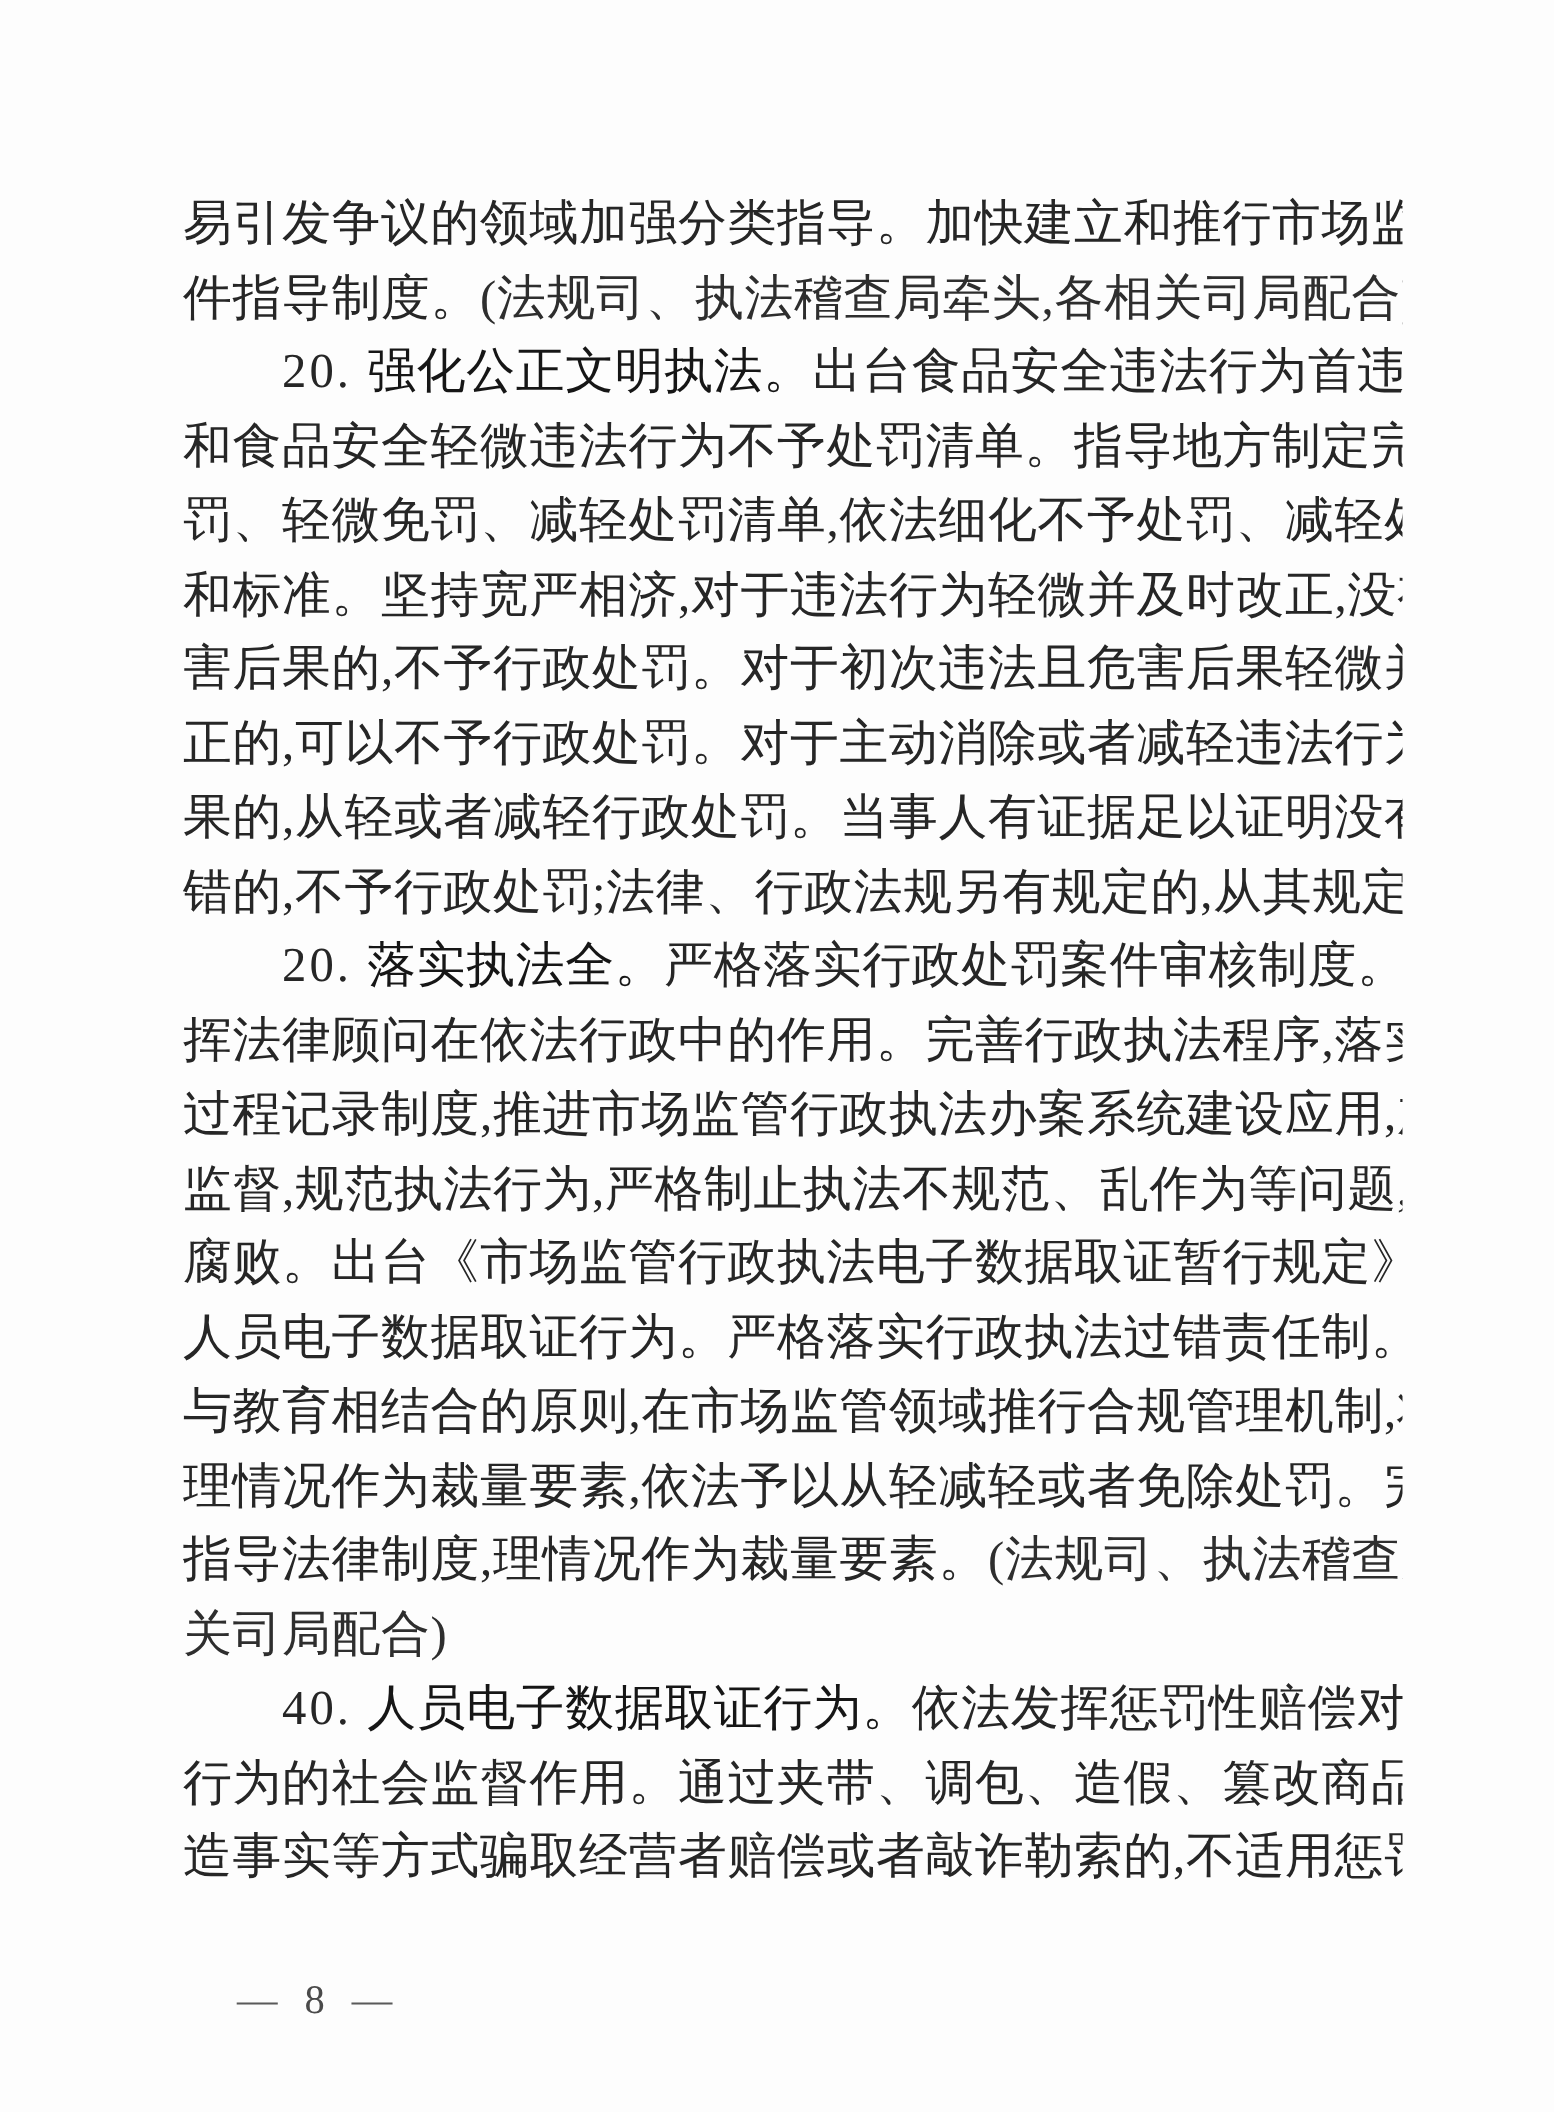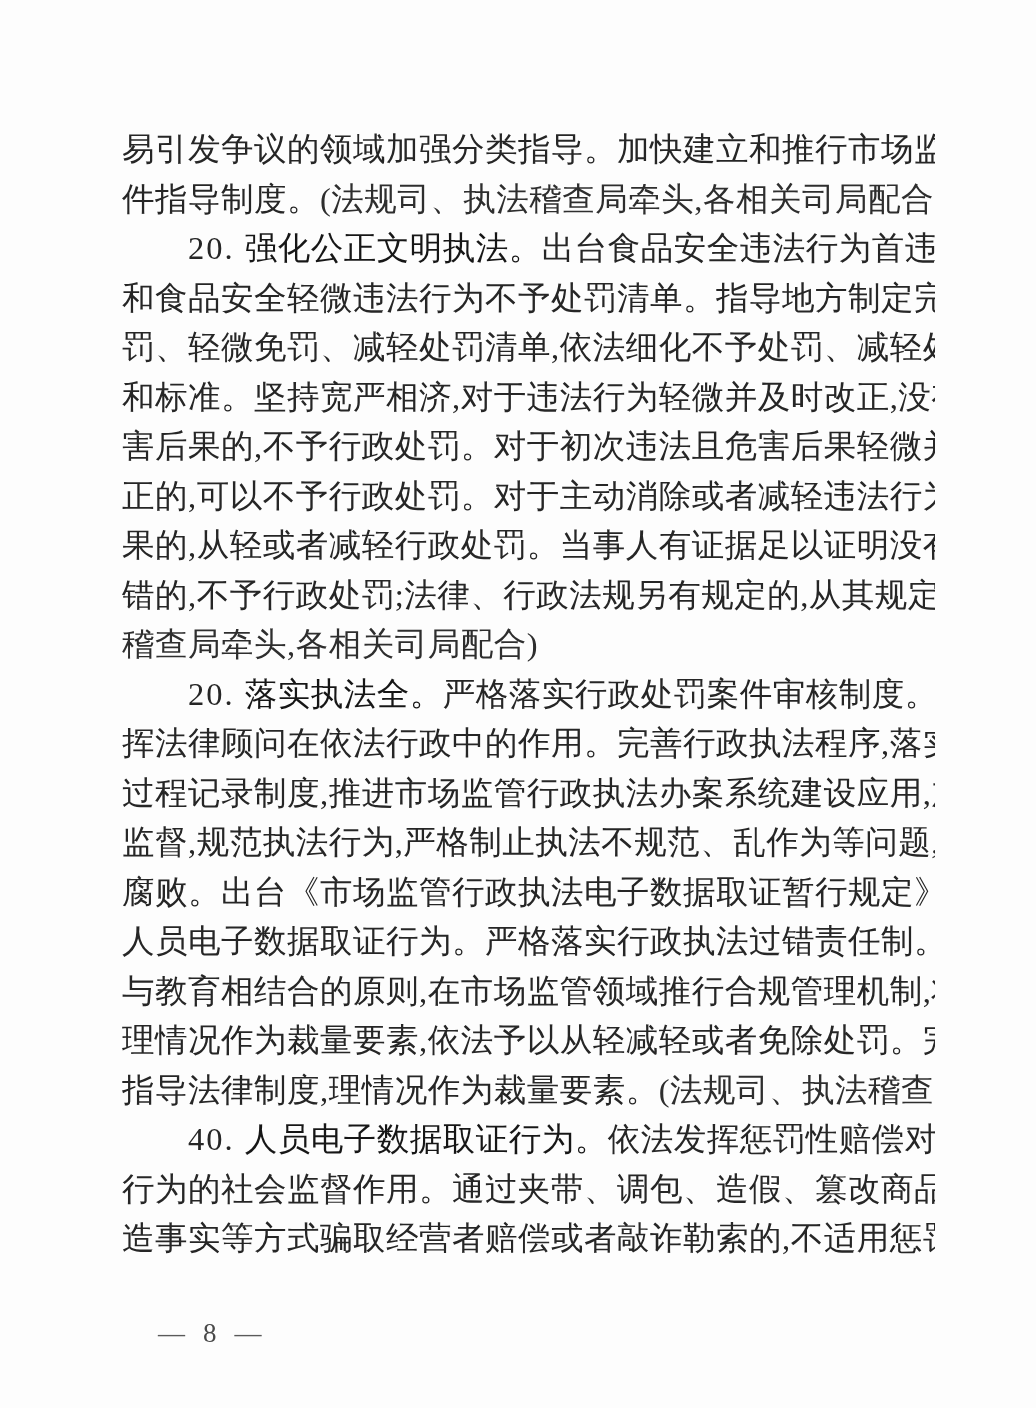--- a/index.html
+++ b/index.html
@@ -77,30 +77,30 @@
       <div class="line"><span class="seg-body">易引发争议的领域加强分类指导。加快建立和推行市场监管领域案</span></div>
       <div class="line end"><span class="seg-body">件指导制度。</span><span class="seg-kai">(法规司、执法稽查局牵头,各相关司局配合)</span></div>
       <div class="line indent"><span class="seg-num">20. </span><span class="seg-heading">强化公正文明执法。</span><span class="seg-body">出台食品安全违法行为首违不罚清单</span></div>
       <div class="line"><span class="seg-body">和食品安全轻微违法行为不予处罚清单。指导地方制定完善首违不</span></div>
       <div class="line"><span class="seg-body">罚、轻微免罚、减轻处罚清单,依法细化不予处罚、减轻处罚事项范围</span></div>
       <div class="line"><span class="seg-body">和标准。坚持宽严相济,对于违法行为轻微并及时改正,没有造成危</span></div>
       <div class="line"><span class="seg-body">害后果的,不予行政处罚。对于初次违法且危害后果轻微并及时改</span></div>
       <div class="line"><span class="seg-body">正的,可以不予行政处罚。对于主动消除或者减轻违法行为危害后</span></div>
       <div class="line"><span class="seg-body">果的,从轻或者减轻行政处罚。当事人有证据足以证明没有主观过</span></div>
       <div class="line"><span class="seg-body">错的,不予行政处罚;法律、行政法规另有规定的,从其规定。</span></div>
-      <div class="line end"><span class="seg-kai">稽查局牵头,各相关司局配合)</span></div>
       <div class="line indent"><span class="seg-num">20. </span><span class="seg-heading">落实执法全。</span><span class="seg-body">严格落实行政处罚案件审核制度。积极发</span></div>
       <div class="line"><span class="seg-body">挥法律顾问在依法行政中的作用。完善行政执法程序,落实执法全</span></div>
       <div class="line"><span class="seg-body">过程记录制度,推进市场监管行政执法办案系统建设应用,加强执法</span></div>
       <div class="line"><span class="seg-body">监督,规范执法行为,严格制止执法不规范、乱作为等问题,惩治执法</span></div>
       <div class="line"><span class="seg-body">腐败。出台《市场监管行政执法电子数据取证暂行规定》,规范执法</span></div>
       <div class="line"><span class="seg-body">人员电子数据取证行为。严格落实行政执法过错责任制。坚持处罚</span></div>
       <div class="line"><span class="seg-body">与教育相结合的原则,在市场监管领域推行合规管理机制,将合规管</span></div>
       <div class="line"><span class="seg-body">理情况作为裁量要素,依法予以从轻减轻或者免除处罚。完善行政</span></div>
       <div class="line"><span class="seg-body">指导法律制度,理情况作为裁量要素。</span><span class="seg-kai">(法规司、执法稽查局牵头,各相</span></div>
+      <div class="line end"><span class="seg-kai">关司局配合)</span></div>
       <div class="line indent"><span class="seg-num">40. </span><span class="seg-heading">人员电子数据取证行为。</span><span class="seg-body">依法发挥惩罚性赔偿对严重违法</span></div>
       <div class="line"><span class="seg-body">行为的社会监督作用。通过夹带、调包、造假、篡改商品生产日期、捏</span></div>
       <div class="line"><span class="seg-body">造事实等方式骗取经营者赔偿或者敲诈勒索的,不适用惩罚性赔偿,</span></div>
     </div>
   <div class="page-number">
     <span class="dash">—</span>
     <span class="num">8</span>
     <span class="dash">—</span>
   </div>
 </div>

